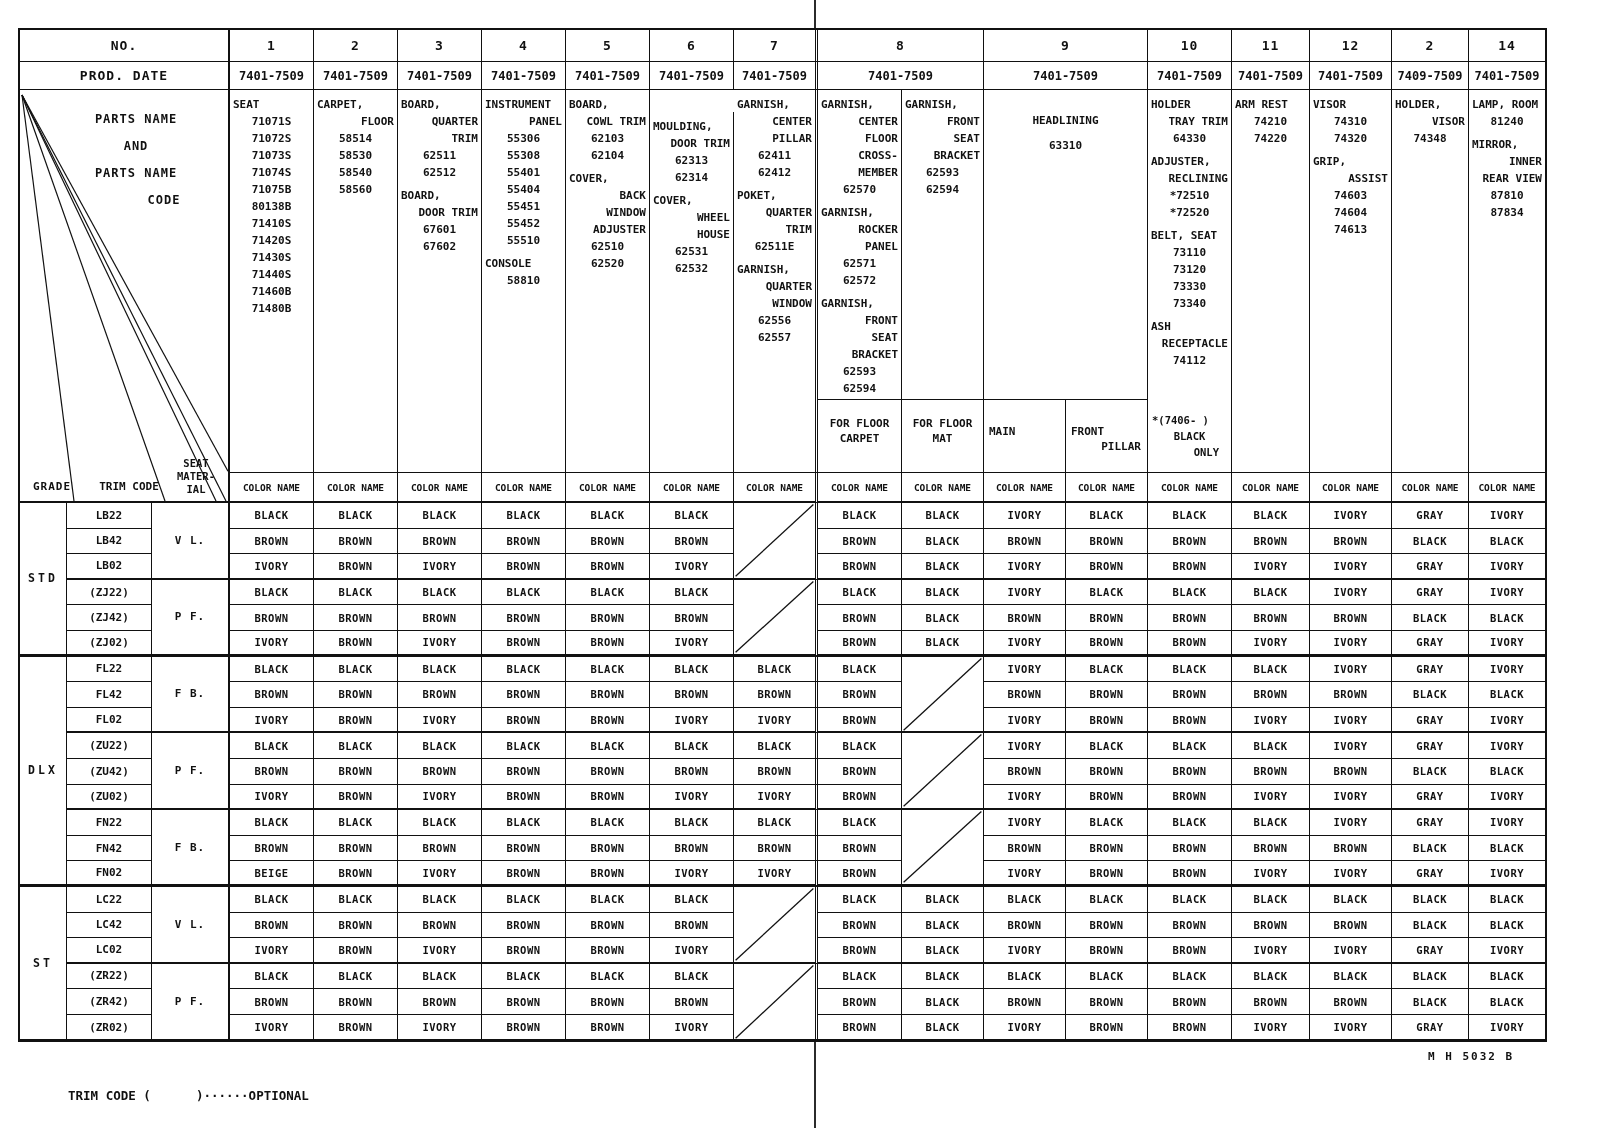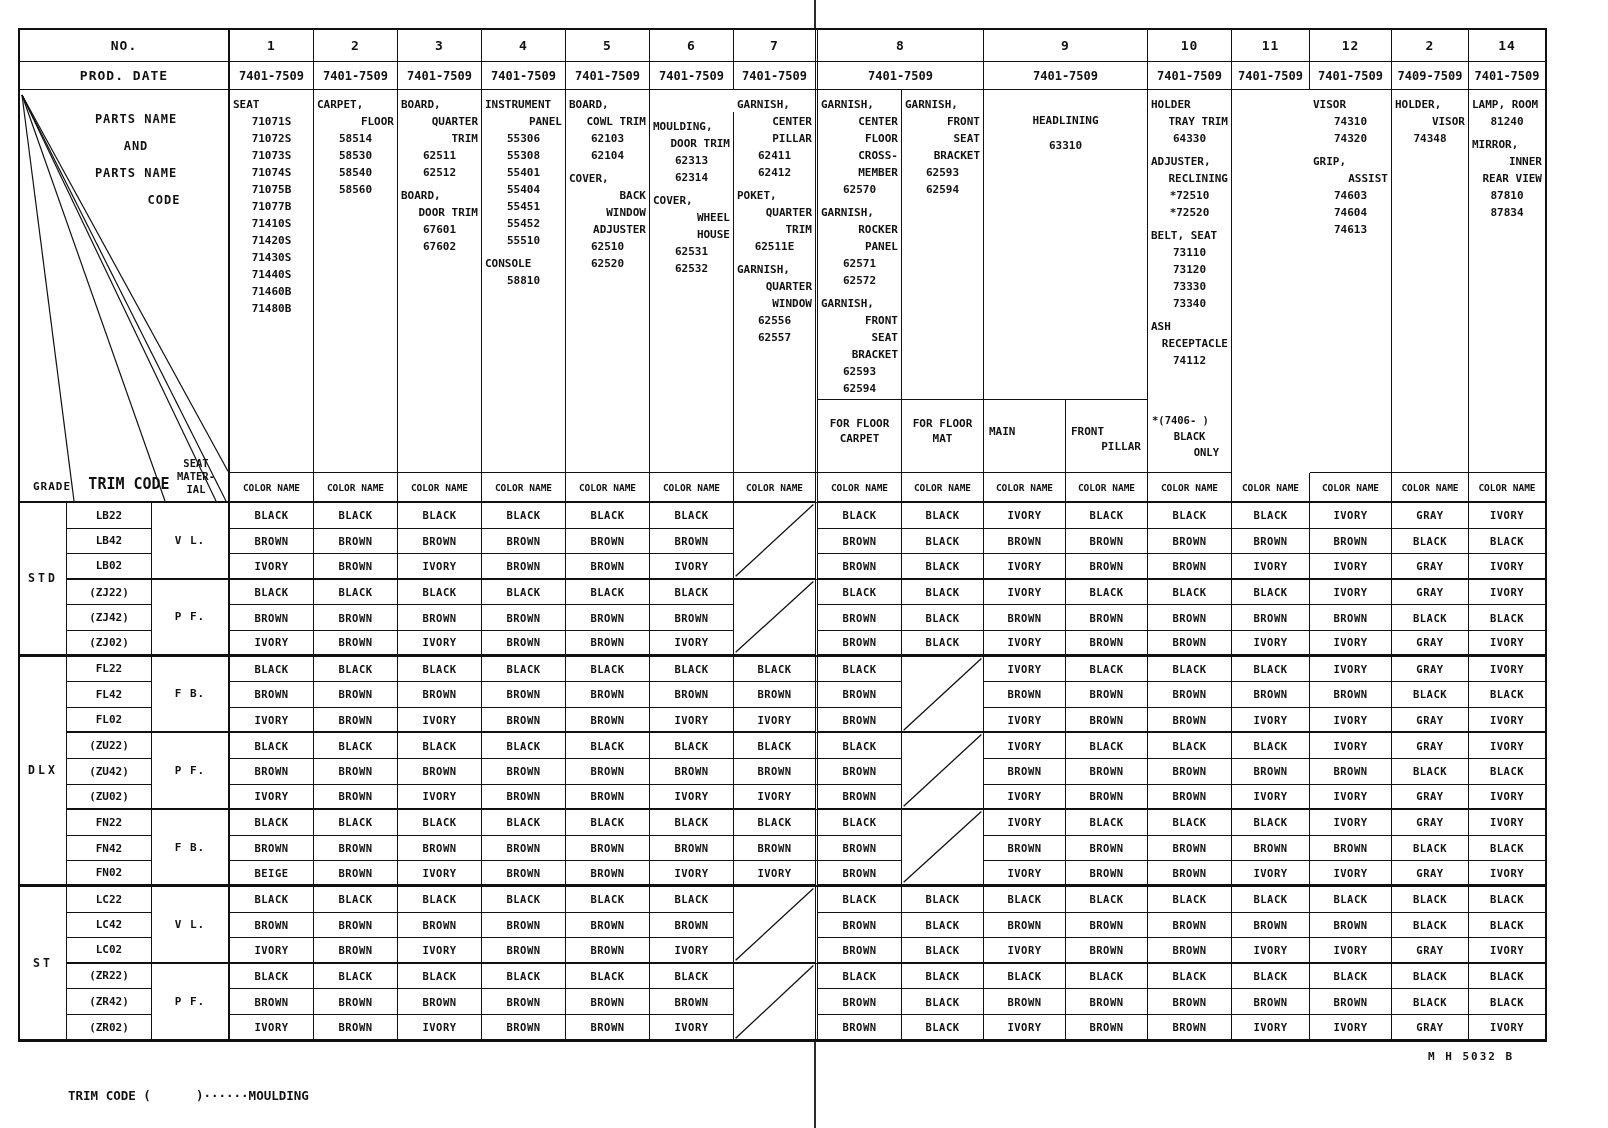--- a/index.html
+++ b/index.html
@@ -48,21 +48,21 @@
   .note-c10 div:nth-child(1){text-align:left;padding-left:4px}
   .note-c10 div:nth-child(2){text-align:center}
   .note-c10 div:nth-child(3){text-align:right;padding-right:12px}
   .corner .fan{position:absolute;inset:0;width:100%;height:100%}
   .corner .fan line{stroke:#111;stroke-width:1.2px}
   .pn{position:absolute;top:16px;left:46px;width:140px;text-align:center;
       font-weight:bold;font-size:12px;line-height:27px;letter-spacing:1px}
   .pn .code-line{padding-left:56px}
   .lbl{position:absolute;font-weight:bold}
   .grade-lbl{left:4px;bottom:8px;width:56px;text-align:center;font-size:11px;letter-spacing:1px}
-  .trim-lbl{left:62px;bottom:8px;width:94px;text-align:center;font-size:15px}
+  .trim-lbl{left:62px;bottom:8px;width:94px;text-align:center;font-size:11px}
   .seat-lbl{left:148px;bottom:5px;width:56px;text-align:center;font-size:10.5px;
             line-height:13px;white-space:pre-line}
   .footer{position:absolute;left:68px;top:1046px;font-weight:bold;font-size:12.5px;
           line-height:20px;white-space:pre;z-index:1}
   .docnum{position:absolute;left:1428px;top:1050px;font-weight:bold;font-size:11px;
           letter-spacing:2px;z-index:1}
 </style>
 </head>
 <body>
 
@@ -97,21 +97,21 @@
 <div class="cell hd num" style="grid-area: 1 / 4 / span 1 / span 1;">1</div>
     <div class="cell hd prod" style="grid-area: 2 / 4 / span 1 / span 1;">7401-7509</div>
     <div class="cell parts tall" style="grid-area: 3 / 4 / span 2 / span 1;">
       <div class="blk">
         <div class="nm1">SEAT</div>
         <div class="cd">71071S</div>
         <div class="cd">71072S</div>
         <div class="cd">71073S</div>
         <div class="cd">71074S</div>
         <div class="cd">71075B</div>
-        <div class="cd">71077B</div>
+        <div class="cd">80138B</div>
         <div class="cd">71410S</div>
         <div class="cd">71420S</div>
         <div class="cd">71430S</div>
         <div class="cd">71440S</div>
         <div class="cd">71460B</div>
         <div class="cd">71480B</div>
       </div>
     </div>
     <div class="cell hd num" style="grid-area: 1 / 5 / span 1 / span 1;">2</div>
     <div class="cell hd prod" style="grid-area: 2 / 5 / span 1 / span 1;">7401-7509</div>
@@ -315,20 +315,27 @@
         <div class="cd">74112</div>
       </div>
       <div class="note note-c10">
         <div>*(7406- )</div>
         <div>BLACK</div>
         <div>ONLY</div>
       </div>
     </div>
     <div class="cell hd num" style="grid-area: 1 / 16 / span 1 / span 1;">11</div>
     <div class="cell hd prod" style="grid-area: 2 / 16 / span 1 / span 1;">7401-7509</div>
+    <div class="cell parts tall" style="grid-area: 3 / 16 / span 2 / span 1;">
+      <div class="blk">
+        <div class="nm1">ARM REST</div>
+        <div class="cd">74210</div>
+        <div class="cd">74220</div>
+      </div>
+    </div>
     <div class="cell hd num" style="grid-area: 1 / 17 / span 1 / span 1;">12</div>
     <div class="cell hd prod" style="grid-area: 2 / 17 / span 1 / span 1;">7401-7509</div>
     <div class="cell parts tall" style="grid-area: 3 / 17 / span 2 / span 1;">
       <div class="blk">
         <div class="nm1">VISOR</div>
         <div class="cd">74310</div>
         <div class="cd">74320</div>
       </div>
       <div class="blk">
         <div class="nm1">GRIP,</div>
@@ -755,17 +762,17 @@
     <div class="cell colorc" style="grid-area: 26 / 13 / span 1 / span 1;">IVORY</div>
     <div class="cell colorc" style="grid-area: 26 / 14 / span 1 / span 1;">BROWN</div>
     <div class="cell colorc" style="grid-area: 26 / 15 / span 1 / span 1;">BROWN</div>
     <div class="cell colorc" style="grid-area: 26 / 16 / span 1 / span 1;">IVORY</div>
     <div class="cell colorc" style="grid-area: 26 / 17 / span 1 / span 1;">IVORY</div>
     <div class="cell colorc" style="grid-area: 26 / 18 / span 1 / span 1;">GRAY</div>
     <div class="cell colorc br0" style="grid-area: 26 / 19 / span 1 / span 1;">IVORY</div>
   </div>
 
 <div class="footer">
-  <div>TRIM CODE (      )······MOULDING</div>
+  <div>TRIM CODE (      )······OPTIONAL</div>
   
   
 </div>
 <div class="docnum">M H 5032 B</div>
 
 </body></html>

